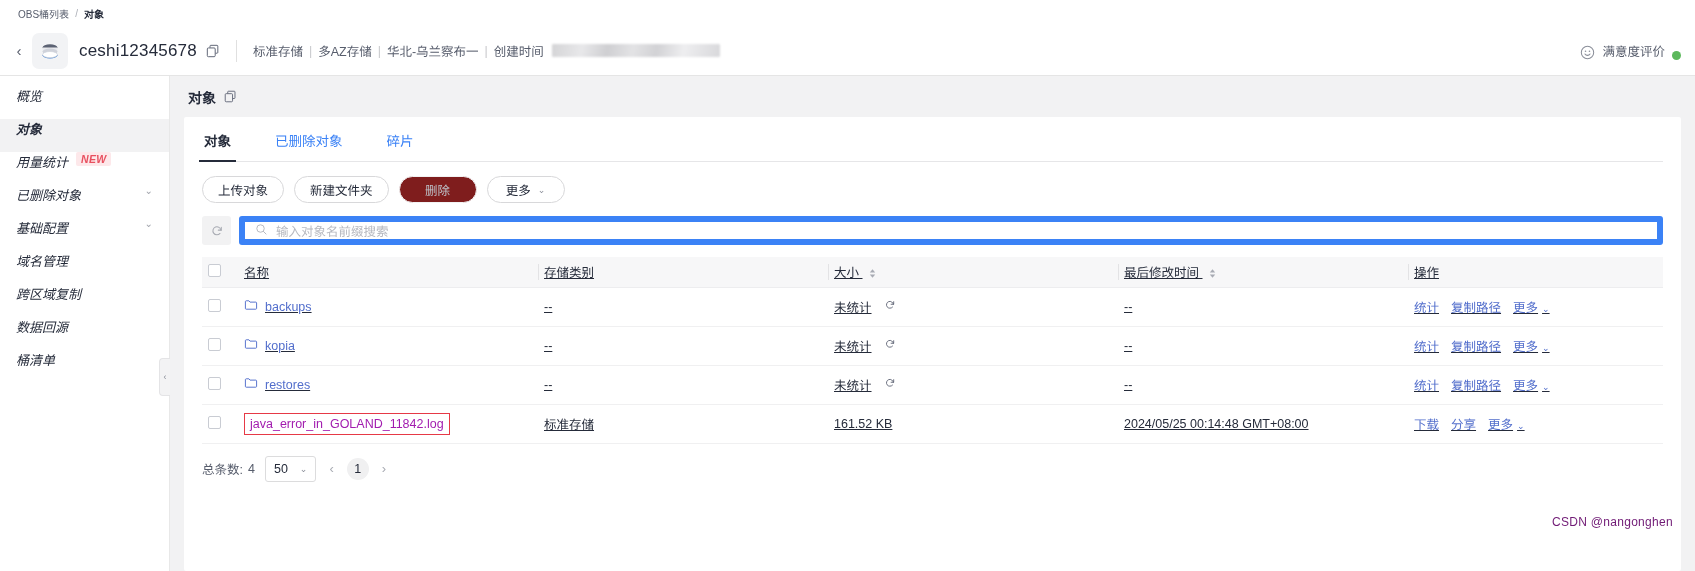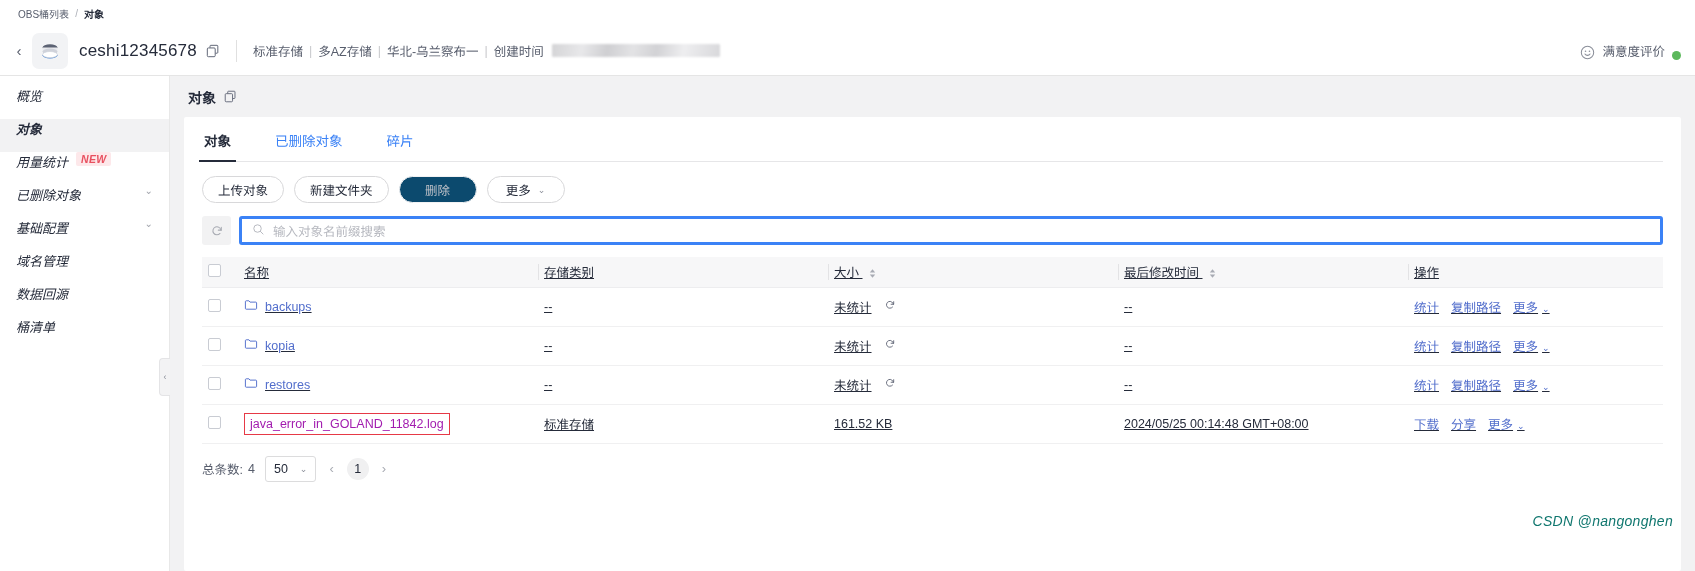--- a/index.html
+++ b/index.html
@@ -103,32 +103,32 @@
   .notice { font-size: 12px; color:#575d6c; padding: 16px 0 0 0; line-height: 18px; }
   .notice a { color:#526ecc; text-decoration:none; cursor:pointer; }
 
   
   .actions { display:flex; align-items:flex-end; gap: 10px; padding-top: 14px; }
   .btn {
     height: 27px; min-width: 78px; padding: 0 15px; border:1px solid #d8d8da;
     border-radius: 14px; background:#fff; font-size: 12.5px; color:#252b3a;
     display:flex; align-items:center; justify-content:center; cursor:pointer;
   }
-  .btn.disabled { background:#0c4a6e; border-color:#f2f2f3; color:#bdc0c7; cursor:not-allowed; }
+  .btn.disabled { background:#7f1d1d; border-color:#f2f2f3; color:#bdc0c7; cursor:not-allowed; }
   .btn .chev { margin-left:7px; font-size:9px; color:#8a8e99; }
 
   
   .search-row { display:flex; align-items:center; gap: 8px; padding-top: 13px; }
   .refresh-btn {
     width: 29px; height: 29px; border-radius: 3px; background:#f2f2f3;
     display:flex; align-items:center; justify-content:center; color:#a8abb3;
     font-size: 13px; cursor:pointer;
   }
   .search-box {
-    flex: 1; height: 29px; border:3px solid #3b82f6; border-radius:3px;
+    flex: 1; height: 29px; border:6px solid #3b82f6; border-radius:3px;
     display:flex; align-items:center; padding: 0 10px; gap:8px;
   }
   .search-box .ph { font-size: 12.5px; color:#b6b8bf; }
 
   
   table { width:100%; border-collapse: collapse; margin-top: 12px; table-layout: fixed; text-decoration: underline; }
   thead th {
     background:#f7f7f8; height: 30px; font-size: 12.5px; font-weight: normal;
     color:#252b3a; text-align:left; padding: 0 6px; border-bottom:1px solid #ededef;
     position:relative;
@@ -167,21 +167,21 @@
     height: 26px; border:1px solid #dcdcdd; border-radius:3px; padding: 0 8px;
     display:flex; align-items:center; gap: 12px; font-size:12.5px; color:#252b3a; cursor:pointer;
   }
   .pagesize .chev { font-size:9px; color:#8a8e99; }
   .pg-arrow { color:#a8abb3; cursor:pointer; padding: 0 3px; font-size: 13px; }
   .pg-num {
     width: 22px; height: 22px; border-radius:50%; background:#f0f0f1; color:#252b3a;
     display:flex; align-items:center; justify-content:center; font-size:12.5px; cursor:pointer;
   }
   .watermark {
-    position:absolute; right: 22px; bottom: 42px; font-size: 14px; color:#0f766e; letter-spacing:.3px;font-style:italic;
+    position:absolute; right: 22px; bottom: 42px; font-size: 12px; color:#701a75; letter-spacing:.3px;
   }
 </style>
 </head>
 <body>
 
 <div class="page">
 
   <div class="breadcrumb">
     <span class="bc-link">OBS桶列表</span>
     <span class="bc-sep">/</span>
@@ -249,20 +249,23 @@
         <span class="chev">⌄</span>
       </div>
       <div class="side-item">
         <span>基础配置</span>
         <span class="chev">⌄</span>
       </div>
       <div class="side-item">
         <span>域名管理</span>
       </div>
       <div class="side-item">
+        <span>跨区域复制</span>
+      </div>
+      <div class="side-item">
         <span>数据回源</span>
       </div>
       <div class="side-item">
         <span>桶清单</span>
       </div>
       <div class="collapse-handle">‹</div>
     </div>
 
     <div class="content">
       <div class="content-title">

